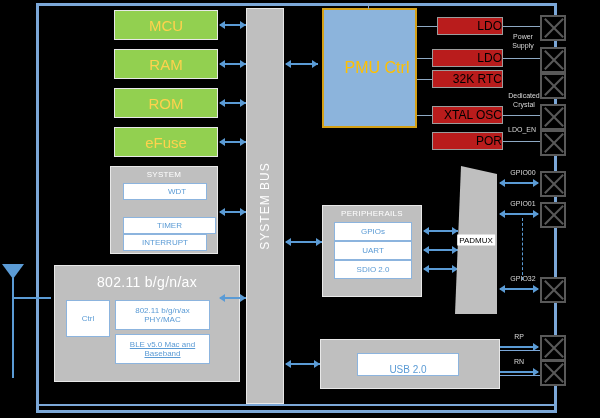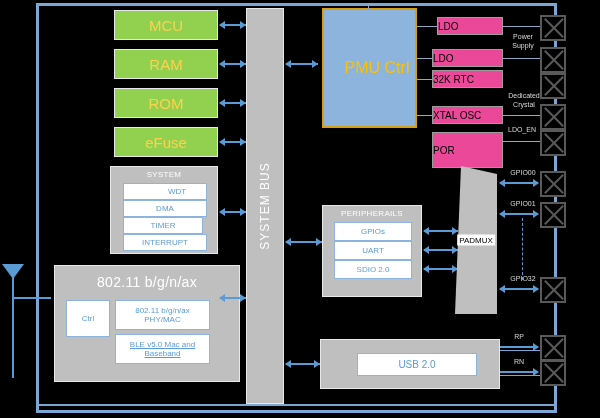--- a/index.html
+++ b/index.html
@@ -18,22 +18,22 @@
   
   .green-block{
     background:#92d050;border:1px solid #e8e8e8;
     color:#ffd24d;font-size:15px;display:flex;align-items:center;justify-content:center;
   }
   .gray-block{
     background:#bfbfbf;border:1px solid #e8e8e8;
     color:#ffffff;font-size:11px;
   }
   .gray-small{
-    background:#ec4899;border:1px solid #9c9c9c;
-    color:#000;font-size:10px;display:flex;align-items:center;justify-content:flex-start;
+    background:#b91c1c;border:1px solid #9c9c9c;
+    color:#000;font-size:12px;display:flex;align-items:center;justify-content:flex-end;
   }
   .white-sub{
     background:#ffffff;border:1px solid #8cb4de;
     color:#5b9bd5;font-size:8px;display:flex;align-items:center;justify-content:center;
     text-align:center;line-height:1.15;
   }
   .blue-block{
     background:#8cb4dc;border:2px solid #d4a017;
     color:#ffc000;font-size:16px;display:flex;align-items:center;justify-content:center;padding-left:15px;
   }
@@ -135,24 +135,21 @@
 
   <div class="hline" style="left:220px;top:141px;width:26px;"></div>
   <div class="arr arr-l" style="left:219px;top:138px;"></div>
   <div class="arr arr-r" style="left:240px;top:138px;"></div>
 
   <div class="abs gray-block" style="left:110px;top:166px;width:108px;height:88px;">
     <div class="blocklabel">SYSTEM</div>
     <div class="abs white-sub" style="left:12px;top:16px;width:84px;height:17px;padding-left:24px;">
       <span>WDT</span>
     </div>
-    <div class="abs white-sub" style="left:12px;top:33px;width:84px;height:17px;">
-      <span>DMA</span>
-    </div>
-    <div class="abs white-sub" style="left:12px;top:50px;width:80px;height:17px;">
+    <div class="abs white-sub" style="left:12px;top:50px;width:93px;height:17px;">
       <span>TIMER</span>
     </div>
     <div class="abs white-sub" style="left:12px;top:67px;width:84px;height:17px;">
       <span>INTERRUPT</span>
     </div>
   </div>
   <div class="hline" style="left:220px;top:211px;width:26px;"></div>
   <div class="arr arr-l" style="left:219px;top:208px;"></div>
   <div class="arr arr-r" style="left:240px;top:208px;"></div>
 
@@ -199,21 +196,21 @@
   </div>
   <div class="abs gray-small" style="left:432px;top:49px;width:71px;height:18px;">
     <span>LDO</span>
   </div>
   <div class="abs gray-small" style="left:432px;top:70px;width:71px;height:18px;">
     <span>32K RTC</span>
   </div>
   <div class="abs gray-small" style="left:432px;top:106px;width:71px;height:18px;">
     <span>XTAL OSC</span>
   </div>
-  <div class="abs gray-small" style="left:432px;top:132px;width:71px;height:36px;">
+  <div class="abs gray-small" style="left:432px;top:132px;width:71px;height:18px;">
     <span>POR</span>
   </div>
 
   <div class="stub" style="left:417px;top:26px;width:20px;"></div>
   <div class="stub" style="left:417px;top:58px;width:15px;"></div>
   <div class="stub" style="left:417px;top:79px;width:15px;"></div>
   <div class="stub" style="left:417px;top:115px;width:15px;"></div>
 
   <div class="stub" style="left:503px;top:26px;width:37px;"></div>
   <div class="stub" style="left:503px;top:58px;width:37px;"></div>
@@ -265,21 +262,21 @@
   <div class="hline" style="left:500px;top:288px;width:38px;"></div>
   <div class="arr arr-l" style="left:499px;top:285px;"></div>
   <div class="arr arr-r" style="left:533px;top:285px;"></div>
 
   <div class="hline" style="left:500px;top:346px;width:38px;"></div>
   <div class="arr arr-r" style="left:533px;top:343px;"></div>
   <div class="hline" style="left:500px;top:371px;width:38px;"></div>
   <div class="arr arr-r" style="left:533px;top:368px;"></div>
 
   <div class="abs gray-block" style="left:320px;top:339px;width:180px;height:50px;">
-    <div class="abs white-sub" style="left:36px;top:13px;width:120px;height:23px;font-size:10px;">
+    <div class="abs white-sub" style="left:36px;top:13px;width:102px;height:23px;font-size:10px;align-items:flex-end;">
       <span>USB 2.0</span>
     </div>
   </div>
   <div class="stub" style="left:500px;top:350px;width:56px;background:#7ba7d7;"></div>
   <div class="stub" style="left:500px;top:375px;width:56px;background:#7ba7d7;"></div>
 
   <div class="stub" style="left:36px;top:404px;width:520px;background:#7ba7d7;height:2px;"></div>
 
   <div class="pad" style="left:540px;top:15px;"></div>
   <div class="pad" style="left:540px;top:47px;"></div>

